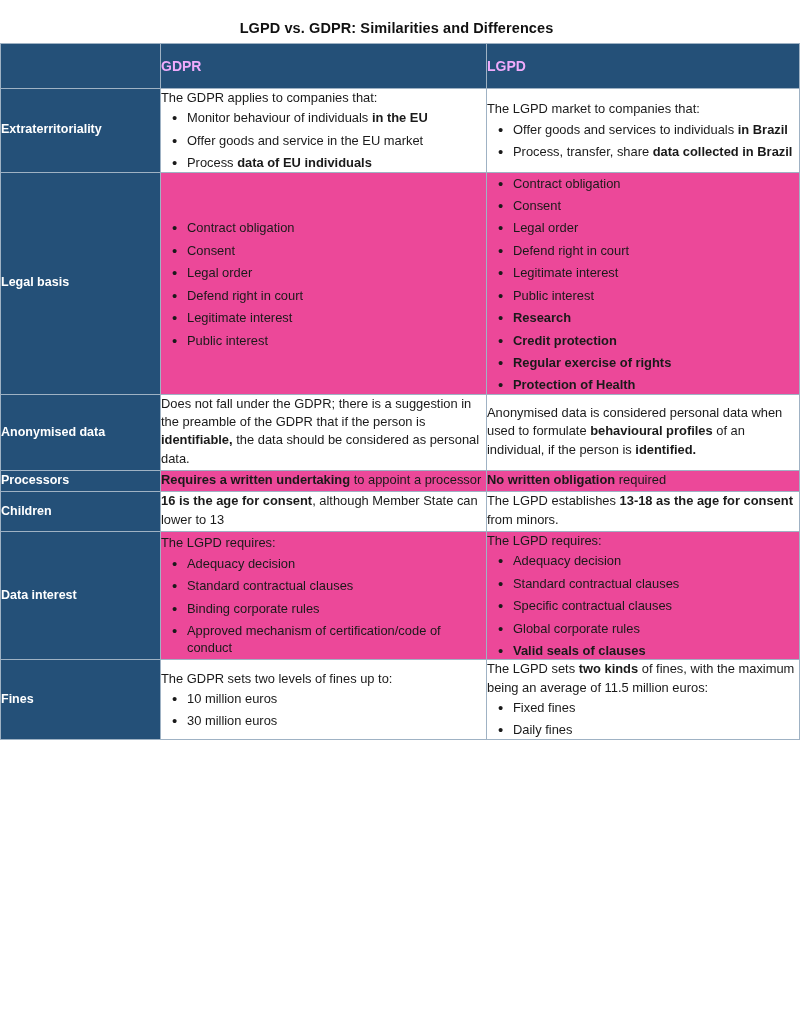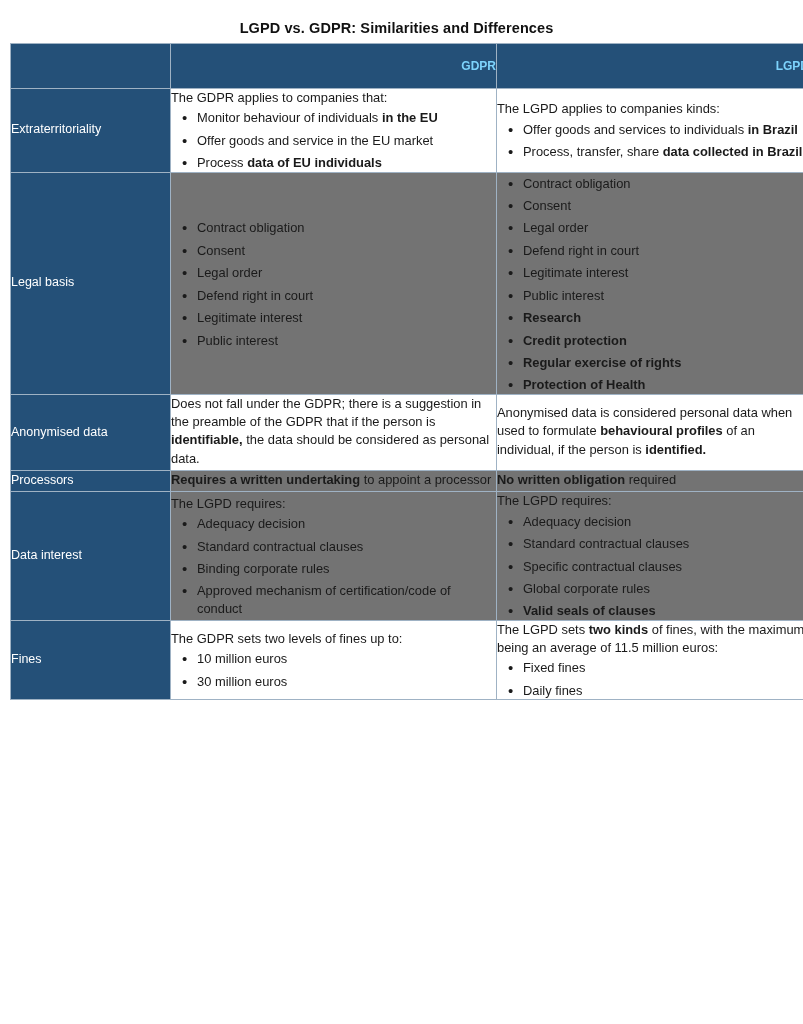--- a/index.html
+++ b/index.html
@@ -10,21 +10,21 @@
   body {
     width: 803px;
     height: 1024px;
     font-family: "Liberation Sans", sans-serif;
     color: #1a1a1a;
     overflow: hidden;
   }
   .page {
     width: 793px;
     box-sizing: border-box;
-    padding: 0 10px;
+    padding: 0 0;
     margin-top: 20px;
   }
   .doc-title {
     text-align: center;
     font-size: 14.5px;
     font-weight: bold;
     color: #111111;
     margin: 4px 0 7px 0;
     letter-spacing: 0.1px;
   }
@@ -38,50 +38,50 @@
     border: 1px solid #9fb2c4;
     vertical-align: middle;
     padding: 0;
   }
   col.c-label { width: 160px; }
   col.c-gdpr  { width: 326px; }
   col.c-lgpd  { width: 313px; }
 
   thead th {
     background: #245078;
-    color: #7dd3fc;
-    font-size: 12px;
+    color: #f0abfc;
+    font-size: 14px;
     font-weight: bold;
     height: 44px;
-    text-align: right;
+    text-align: left;
     border: 1px solid #245078;
   }
   thead th.blank {
     background: #245078;
   }
   td.rowlabel {
     background: #245078;
     color: #ffffff;
     font-size: 12.5px;
-    font-weight: normal;
+    font-weight: bold;
     padding: 6px 10px;
     line-height: 1.25;
     border: 1px solid #245078;
     vertical-align: middle;
   }
   td.cell {
     background: #ffffff;
     font-size: 12.9px;
     line-height: 1.42;
     padding: 9px 12px 10px 12px;
     vertical-align: middle;
     color: #1a1a1a;
   }
   td.cell.tint {
-    background: #737373;
+    background: #ec4899;
   }
   td.cell p {
     margin: 0 0 2px 0;
   }
   td.cell ul {
     margin: 2px 0 0 0;
     padding-left: 26px;
     list-style: none;
   }
   td.cell ul li {
@@ -126,21 +126,21 @@
           <td class="rowlabel">Extraterritoriality</td>
           <td class="cell">
             <p>The GDPR applies to companies that:</p>
             <ul>
               <li>Monitor behaviour of individuals <b>in the EU</b></li>
               <li>Offer goods and service in the EU market</li>
               <li>Process <b>data of EU individuals</b></li>
             </ul>
           </td>
           <td class="cell">
-            <p>The LGPD applies to companies kinds:</p>
+            <p>The LGPD market to companies that:</p>
             <ul>
               <li>Offer goods and services to individuals <b>in Brazil</b></li>
               <li>Process, transfer, share <b>data collected in Brazil</b></li>
             </ul>
           </td>
         </tr>
         <tr>
           <td class="rowlabel">Legal basis</td>
           <td class="cell tint">
             <ul>
@@ -179,20 +179,29 @@
         <tr>
           <td class="rowlabel">Processors</td>
           <td class="cell tint">
             <p><b>Requires a written undertaking</b> to appoint a processor</p>
           </td>
           <td class="cell tint">
             <p><b>No written obligation</b> required</p>
           </td>
         </tr>
         <tr>
+          <td class="rowlabel">Children</td>
+          <td class="cell">
+            <p><b>16 is the age for consent</b>, although Member State can lower to 13</p>
+          </td>
+          <td class="cell">
+            <p>The LGPD establishes <b>13-18 as the age for consent</b> from minors.</p>
+          </td>
+        </tr>
+        <tr>
           <td class="rowlabel">Data interest</td>
           <td class="cell tint">
             <p>The LGPD requires:</p>
             <ul>
               <li>Adequacy decision</li>
               <li>Standard contractual clauses</li>
               <li>Binding corporate rules</li>
               <li>Approved mechanism of certification/code of conduct</li>
             </ul>
           </td>

